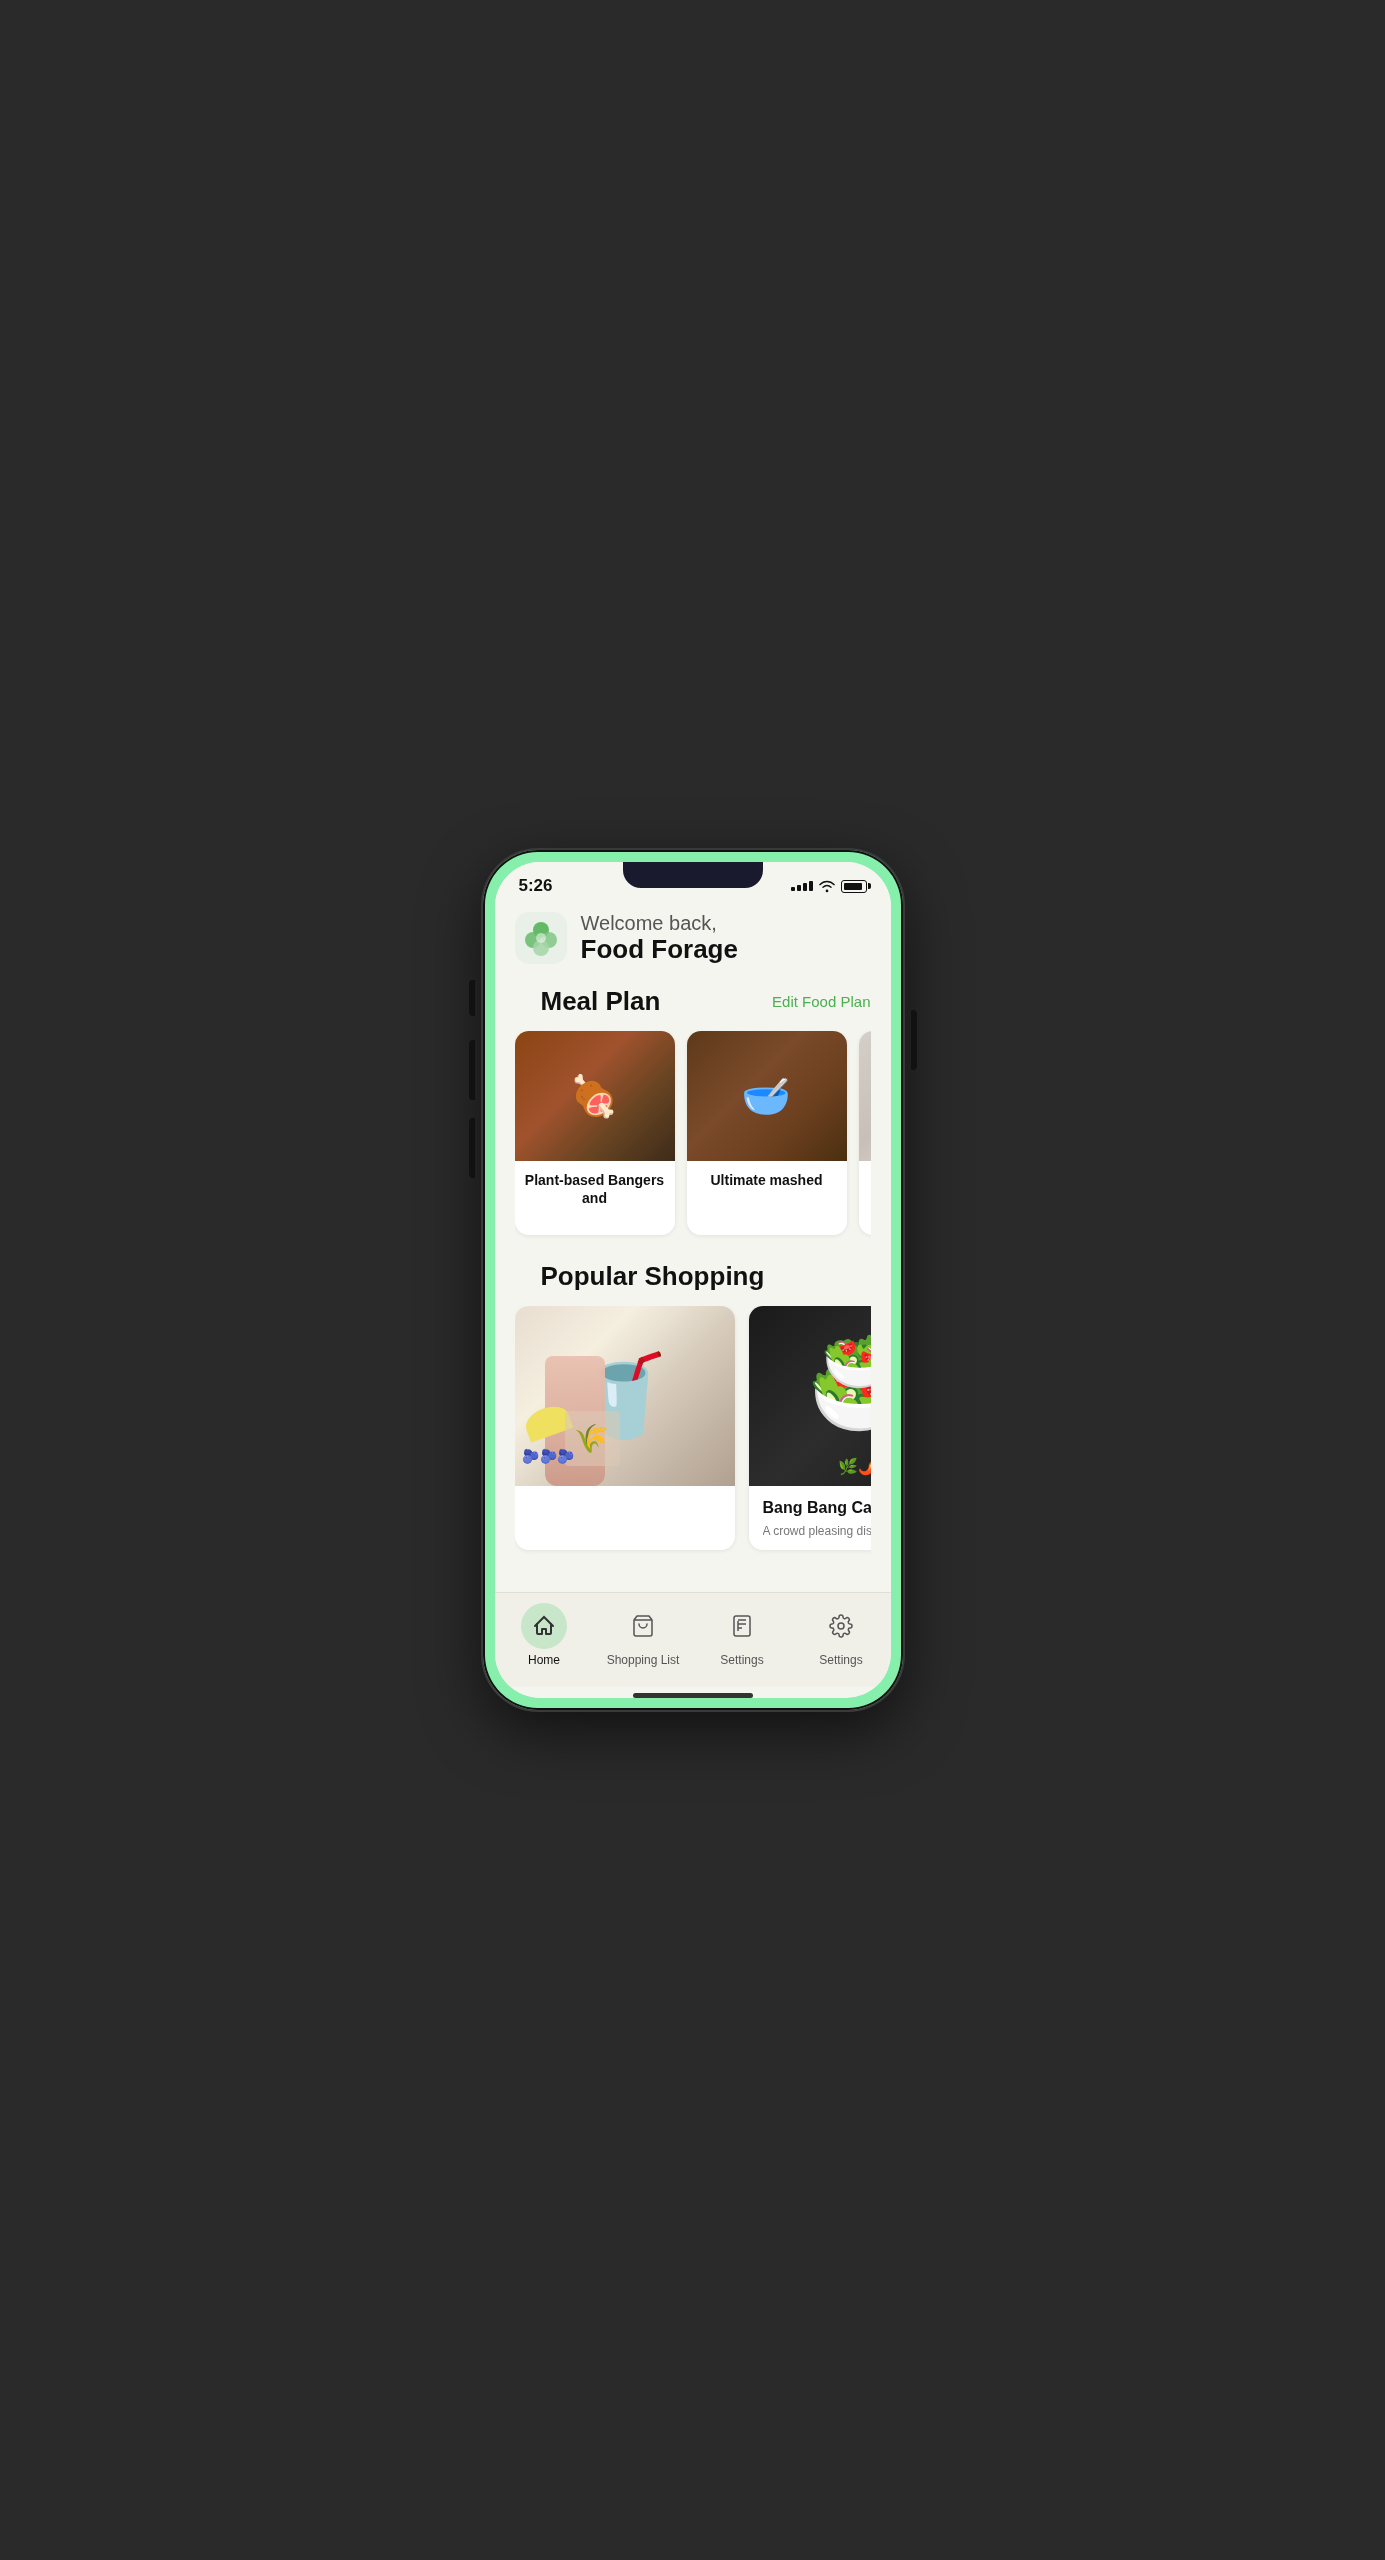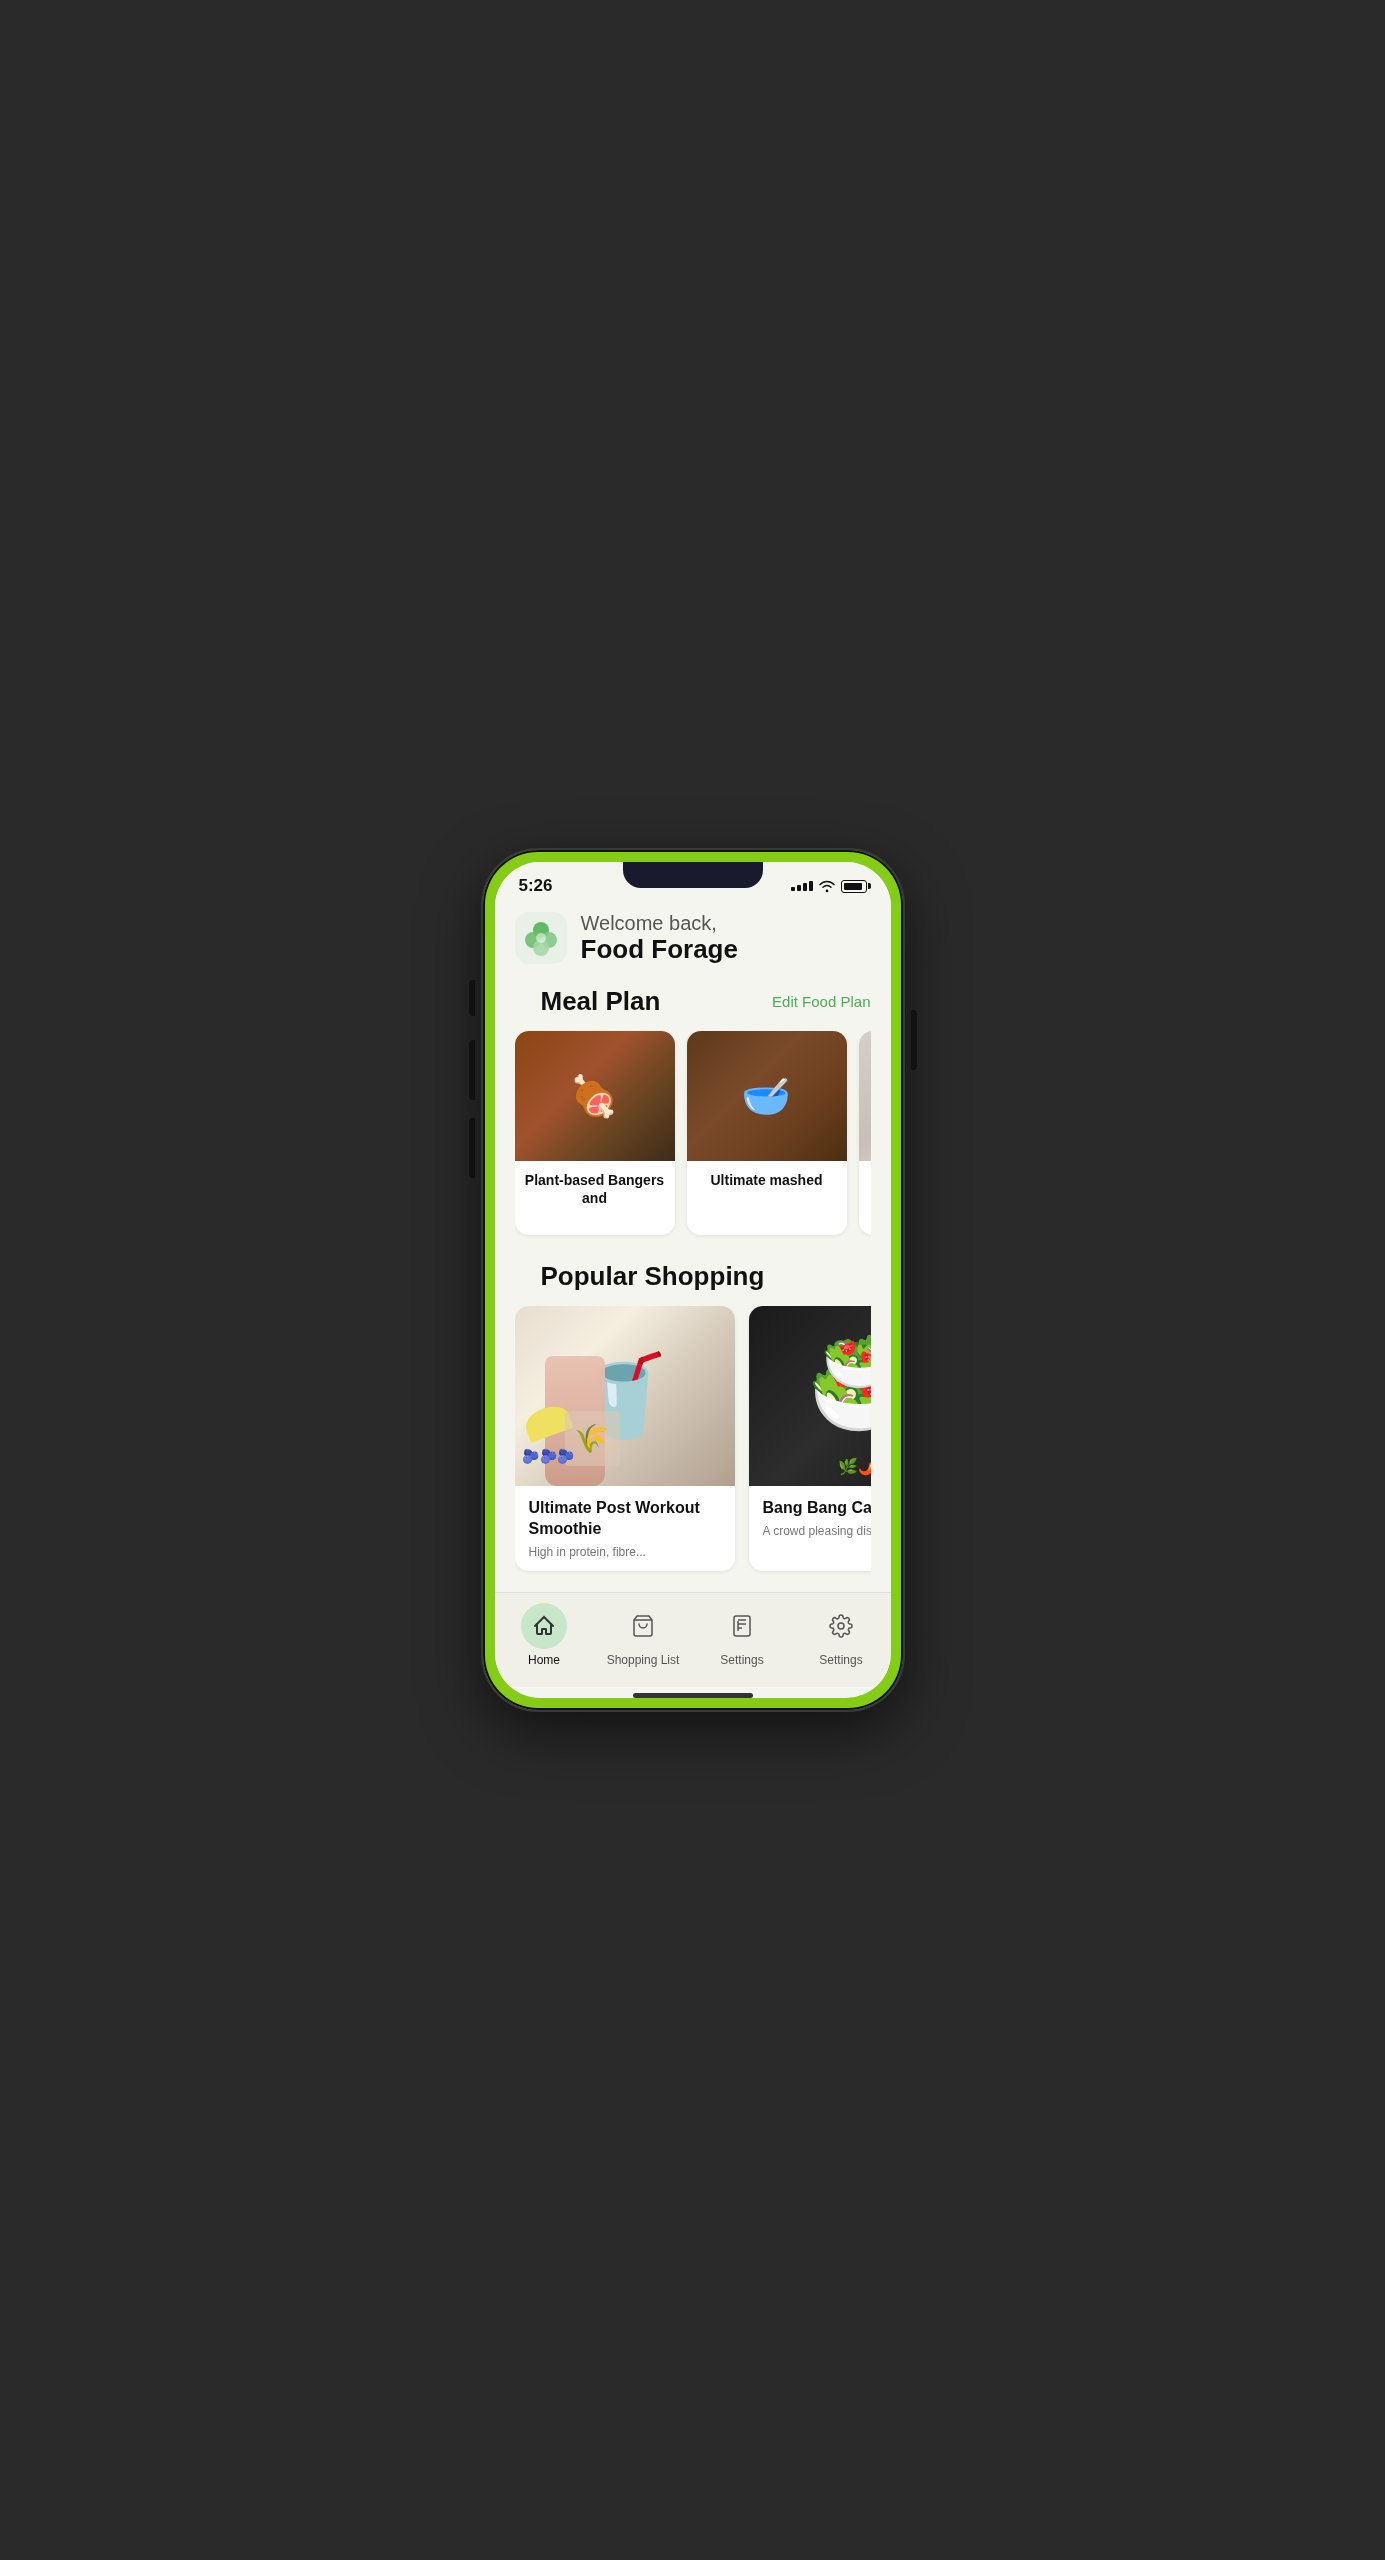--- a/index.html
+++ b/index.html
@@ -9,21 +9,21 @@
       display: flex;
       justify-content: center;
       align-items: center;
       min-height: 100vh;
       font-family: -apple-system, BlinkMacSystemFont, 'Segoe UI', sans-serif;
     }
 
     .phone-frame {
       width: 420px;
       height: 860px;
-      background: #84cc16;
+      background: #86efac;
       border-radius: 55px;
       padding: 12px;
       box-shadow: 0 0 0 2px #3a3a3a, 0 20px 60px rgba(0,0,0,0.6), inset 0 0 0 2px #111;
       position: relative;
     }
 
     .phone-inner {
       width: 100%;
       height: 100%;
       background: #f5f5f0;
@@ -516,24 +516,20 @@
 
         <div class="recipes-scroll">
 
           <div class="recipe-card">
             <div class="smoothie-img recipe-card-img" style="background: linear-gradient(135deg, #e8ddd0 0%, #f5efe0 30%, #d4c8b8 60%, #b0a090 100%); position:relative; overflow:hidden;">
 
               <div style="position:absolute; bottom:0; left:30px; width:60px; height:130px; background: linear-gradient(180deg, #e8c0b0 0%, #ddb0a0 50%, #cc9988 100%); border-radius: 8px 8px 12px 12px; opacity:0.95;"></div>
               <div style="position:absolute; bottom:50px; left:10px; width:45px; height:28px; background: #f0e060; border-radius: 50% 50% 0 0; transform: rotate(-20deg);"></div>
               <div style="position:absolute; bottom:20px; left:50px; width:55px; height:55px; border-radius:4px; background:rgba(220,200,180,0.6); display:flex; align-items:center; justify-content:center; font-size:28px;">🌾</div>
               <div style="position:absolute; bottom:22px; left:8px; font-size:14px;">🫐🫐🫐</div>
-            </div>
-            <div class="recipe-card-body">
-              <div class="recipe-card-title">Ultimate Post Workout Smoothie</div>
-              <div class="recipe-card-desc">High in protein, fibre...</div>
             </div>
           </div>
 
           <div class="recipe-card">
             <div class="bangbang-img recipe-card-img" style="background: linear-gradient(135deg, #1a1a1a 0%, #2d2d2d 50%, #1a1a1a 100%); position:relative; overflow:hidden;">
               <div style="position:absolute; top:20px; left:50%; transform:translateX(-50%); font-size:60px;">🥗</div>
               <div style="position:absolute; bottom:10px; left:50%; transform:translateX(-50%); font-size:16px;">🌿🌶️</div>
             </div>
             <div class="recipe-card-body">
               <div class="recipe-card-title">Bang Bang Ca...</div>

